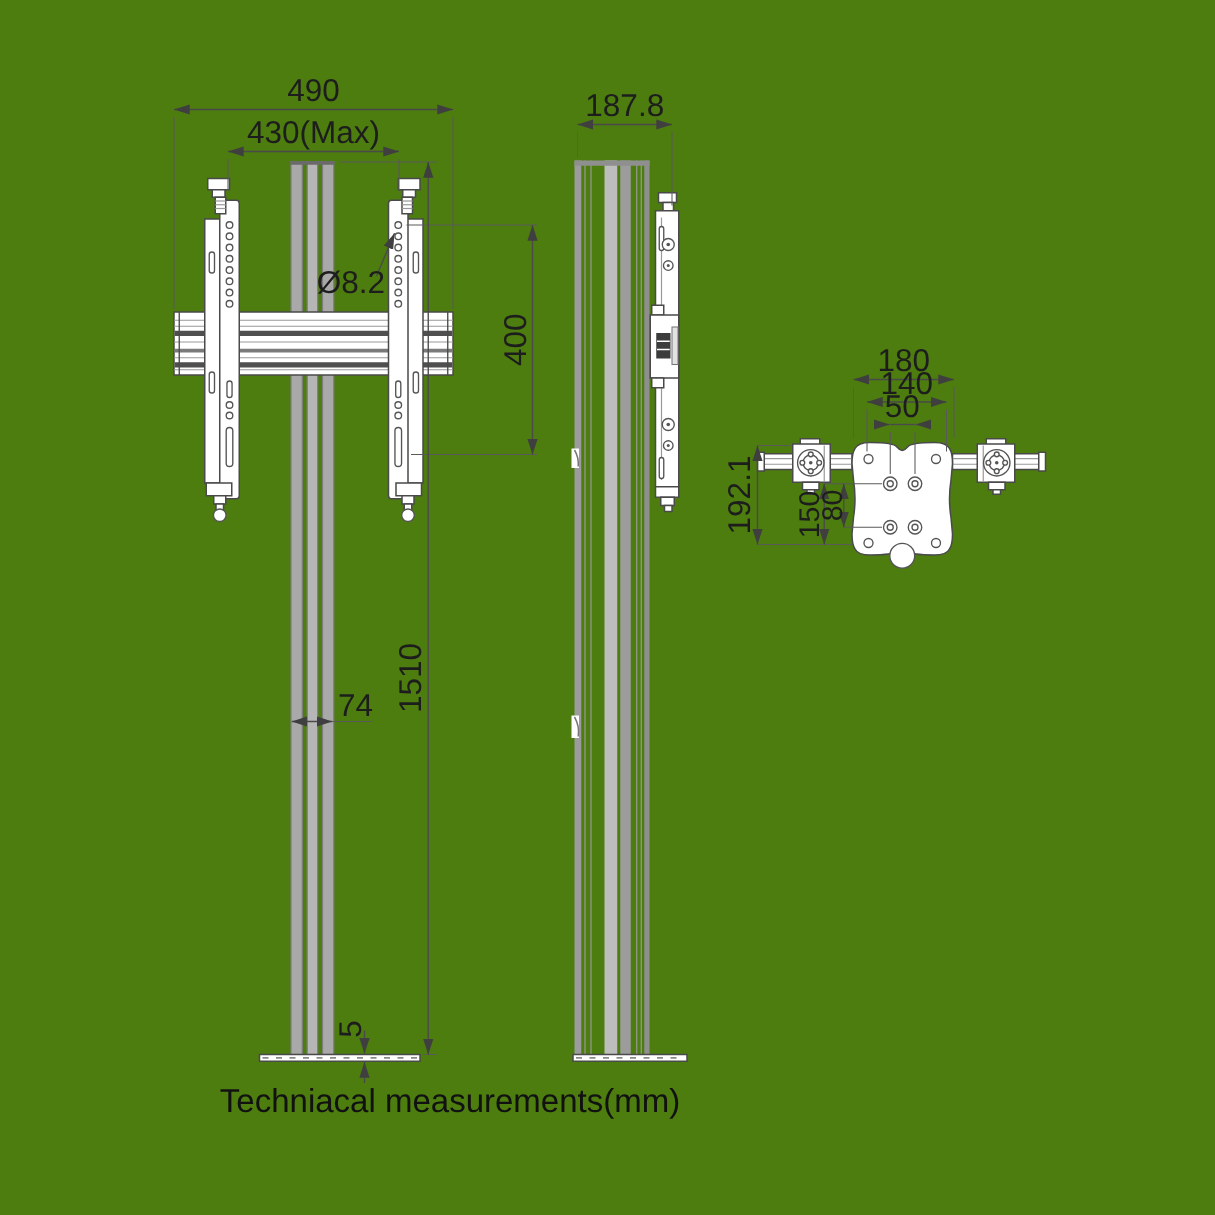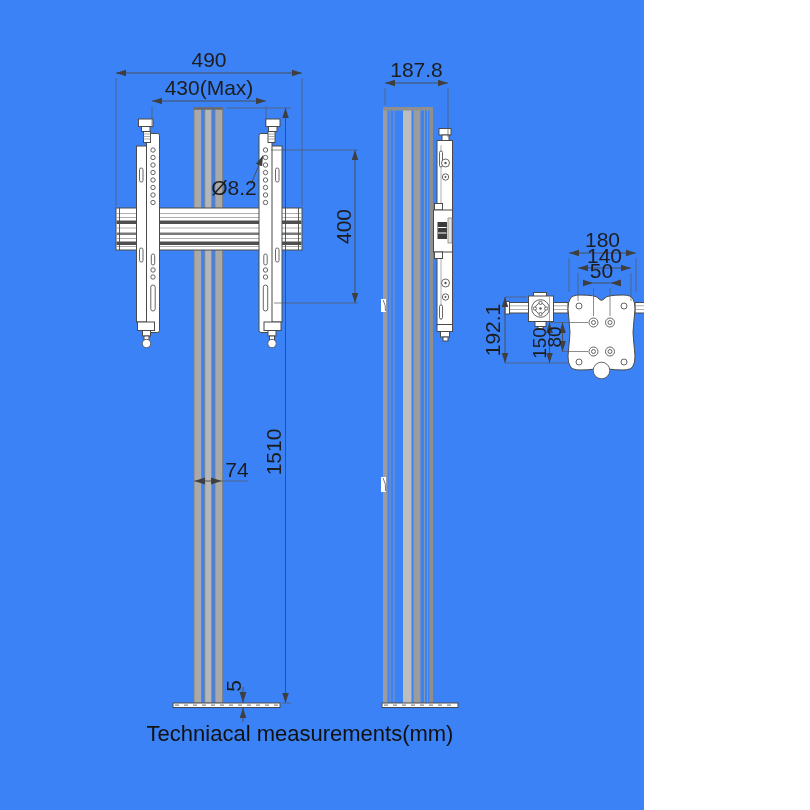--- a/index.html
+++ b/index.html
@@ -1,16 +1,16 @@
 <!DOCTYPE html>
 <html><head>
 <meta charset="utf-8">
 <style>
   html,body{margin:0;padding:0;background:#ffffff;}
-  .stage{width:644px;height:810px;position:relative;background:#3b82f6;overflow:hidden;}
+  .stage{width:810px;height:810px;position:relative;background:#4d7c0f;overflow:hidden;}
   svg{display:block;}
   .ext{stroke:#5a5a5a;stroke-width:0.7;}
   .dl{stroke:#4a4a4a;stroke-width:0.9;}
   .ln{stroke:#4a4a4a;stroke-width:1;fill:#ffffff;}
   .lt{stroke:#999;stroke-width:0.8;}
   .hole{fill:#ffffff;stroke:#555;stroke-width:0.9;}
   text.dim{font-family:"Liberation Sans",sans-serif;font-size:21px;fill:#1d1d1d;text-anchor:middle;}
   text.dimsmall{font-family:"Liberation Sans",sans-serif;font-size:19px;fill:#1d1d1d;text-anchor:middle;}
   text.caption{font-family:"Liberation Sans",sans-serif;font-size:22px;fill:#111;text-anchor:middle;}
 </style>

